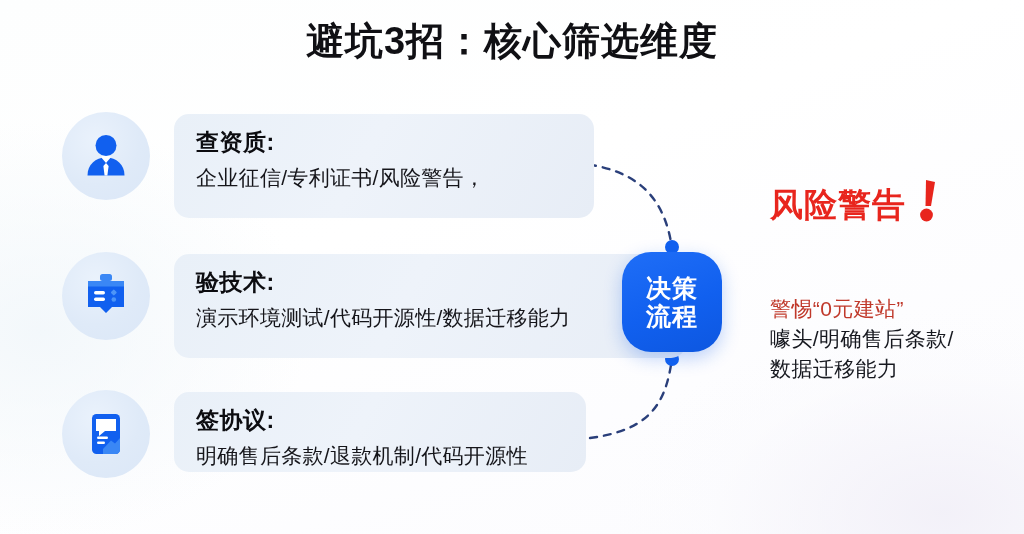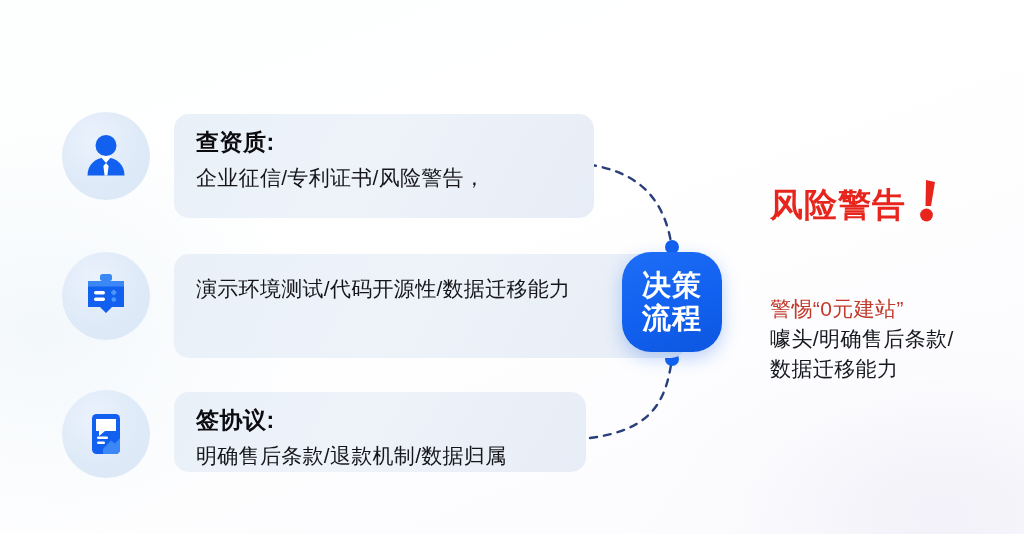--- a/index.html
+++ b/index.html
@@ -101,21 +101,21 @@
     border-radius: 29px;
     background: linear-gradient(160deg, #1f6ef7 0%, #1160ef 55%, #0d57e0 100%);
     box-shadow: 0 6px 18px rgba(18, 92, 235, 0.28);
     display: flex;
     flex-direction: column;
     align-items: center;
     justify-content: center;
   }
   .hub-line {
     color: #ffffff;
-    font-size: 29px;
+    font-size: 25px;
     font-weight: bold;
     line-height: 1.14;
     letter-spacing: 1px;
   }
 
   
   #connectors {
     position: absolute;
     left: 0;
     top: 0;
@@ -162,20 +162,21 @@
     color: #16181f;
     line-height: 1.42;
     letter-spacing: 0.4px;
   }
 </style>
 </head>
 <body>
 
 <div id="stage">
 
+  <div id="title">避坑3招：核心筛选维度</div>
 
   <svg id="connectors" viewBox="0 0 1024 534" width="1024" height="534" aria-hidden="true">
     <path d="M575,163 C640,168 665,200 672,248" fill="none" stroke="#2a3f7a" stroke-width="2.4" stroke-dasharray="7 7" stroke-linecap="round"></path>
     <circle cx="672" cy="247" r="7" fill="#1160ef"></circle>
 
     <path d="M590,438 C650,430 666,404 672,358" fill="none" stroke="#2a3f7a" stroke-width="2.4" stroke-dasharray="7 7" stroke-linecap="round"></path>
     <circle cx="672" cy="359" r="7" fill="#1160ef"></circle>
   </svg>
 
   <div class="row" id="row-1">
@@ -203,39 +204,40 @@
           <path d="M7 10 L43 10 L43 36 L31 36 L25 42 L19 36 L7 36 Z" fill="#1160ef"></path>
           <rect x="7" y="10" width="36" height="5.5" fill="#3a87f5"></rect>
           <rect x="13" y="20" width="11" height="3.4" rx="1.7" fill="#ffffff"></rect>
           <rect x="13" y="26.5" width="11" height="3.4" rx="1.7" fill="#ffffff"></rect>
           <rect x="30.5" y="19.2" width="4.6" height="4.6" rx="1" fill="#4d95f7" transform="rotate(45 32.8 21.5)"></rect>
           <circle cx="32.8" cy="28.5" r="2.3" fill="#4d95f7"></circle>
         </svg>
       </span>
     </div>
     <div class="card" id="card-2">
+      <div class="card-title">验技术:</div>
       <div class="card-desc">演示环境测试/代码开源性/数据迁移能力</div>
     </div>
   </div>
 
   <div class="row" id="row-3">
     <div class="icon-badge">
       <span>
         <svg width="50" height="50" viewBox="0 0 50 50">
           <rect x="11" y="5" width="28" height="40" rx="4.5" fill="#1160ef"></rect>
           <path d="M15 10 L35 10 L35 22 L24 22 L18 27 L18 22 L15 22 Z" fill="#ffffff"></path>
           <rect x="16" y="27.5" width="11" height="2.4" rx="1.2" fill="#ffffff"></rect>
           <rect x="16" y="32.5" width="8" height="2.4" rx="1.2" fill="#ffffff"></rect>
           <path d="M22 40 L30 31.5 L34 34.5 L39 29 L39 41 C39 43.2 37.2 45 35 45 L22 45 Z" fill="#3a87f5"></path>
         </svg>
       </span>
     </div>
     <div class="card" id="card-3">
       <div class="card-title">签协议:</div>
-      <div class="card-desc">明确售后条款/退款机制/数据归属</div>
+      <div class="card-desc">明确售后条款/退款机制/代码开源性</div>
     </div>
   </div>
 
   <div id="hub">
     <div class="hub-line">决策</div>
     <div class="hub-line">流程</div>
   </div>
 
   <div id="warning-panel">
     <div id="warning-heading-wrap">

